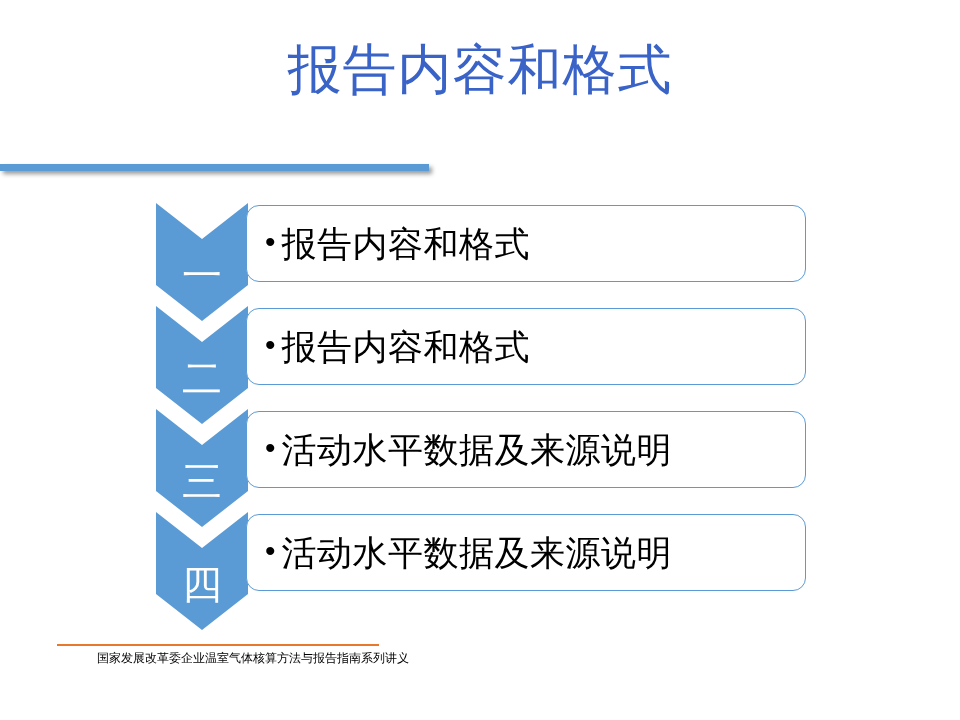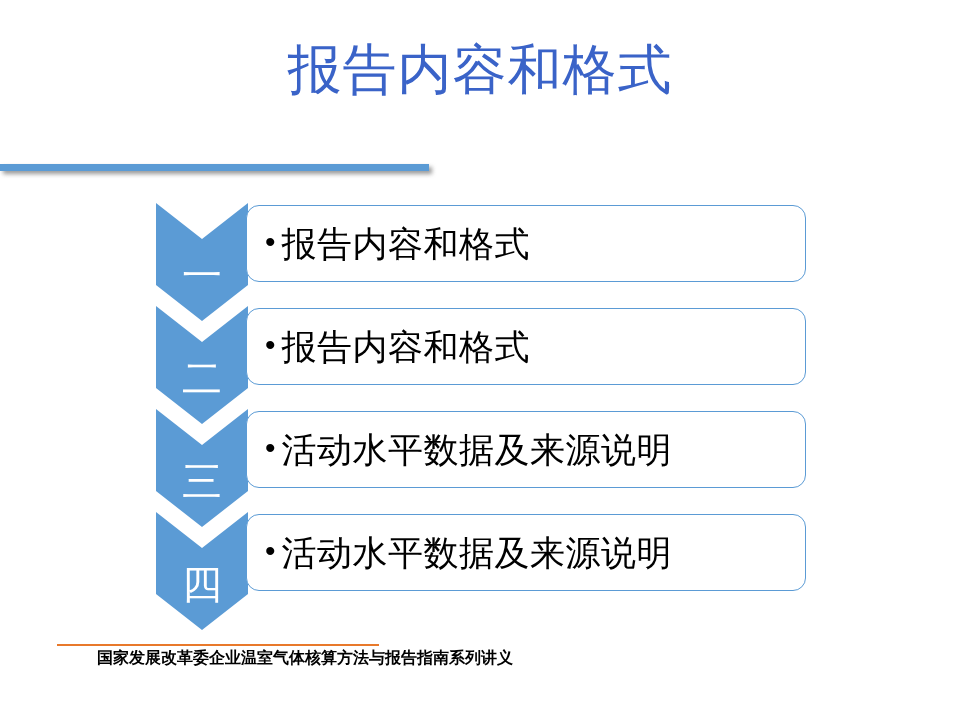--- a/index.html
+++ b/index.html
@@ -134,24 +134,24 @@
     top: 644px;
     width: 330px;
   }
   .footer-rule {
     width: 322px;
     height: 2px;
     background: #E8792B;
     margin-bottom: 4px;
   }
   .footer-text {
-    font-size: 16px;
+    font-size: 12px;
     line-height: 16px;
     color: #000000;
-    font-weight: bold;
+    font-weight: normal;
     font-family: "DejaVu Sans", "Liberation Sans", sans-serif;
     white-space: nowrap;
     letter-spacing: 0px;
     padding-left: 40px;
   }
 </style>
 </head>
 <body>
 
 <div class="slide">

